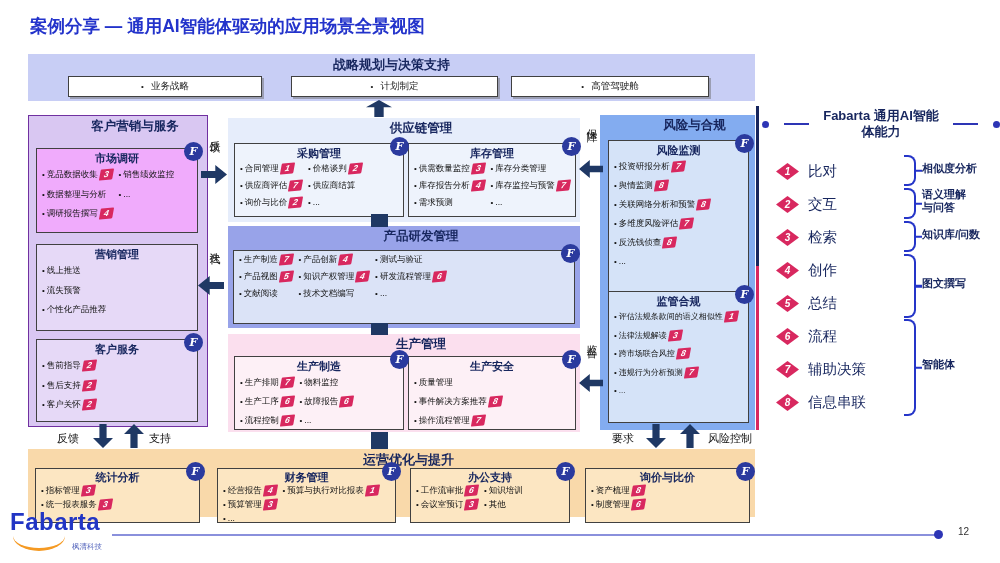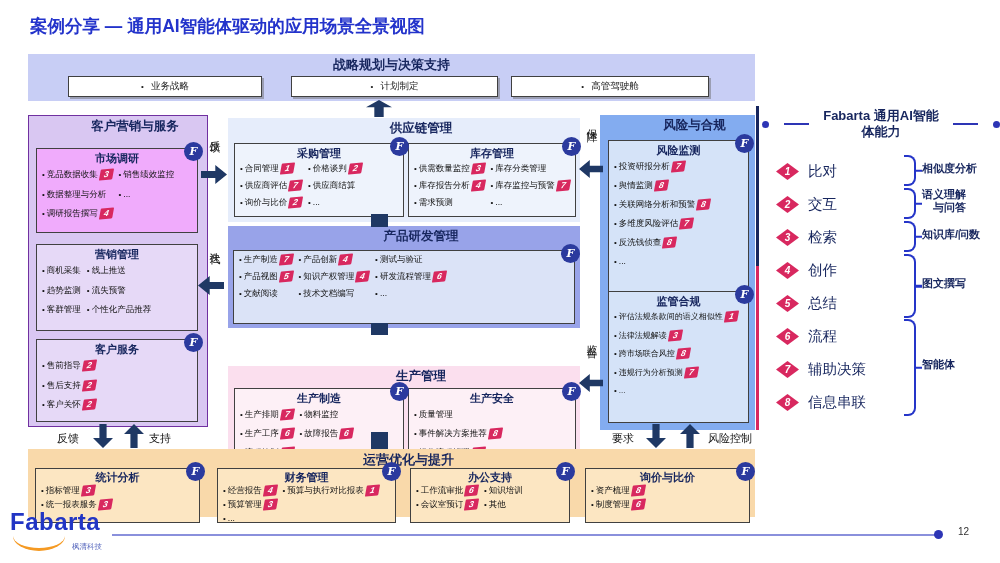--- a/index.html
+++ b/index.html
@@ -51,21 +51,21 @@
   .ldash{width:25px;height:2.5px;background:#2d35b5;}
   .ltitle{font-size:13px;font-weight:bold;color:#17265e;text-align:center;line-height:16px;}
   .lrows{position:absolute;left:14px;top:55px;}
   .lrow{display:flex;align-items:center;height:33px;}
   .ldiamond{width:23px;height:17px;background:#d8285f;color:#fff;
             clip-path:polygon(0 50%,50% 0,100% 50%,50% 100%);display:flex;align-items:center;justify-content:center;
             font-size:10px;font-style:italic;font-weight:bold;margin-right:9px;flex:0 0 auto;}
   .llabel{font-size:14.5px;color:#17265e;}
   .bracket{position:absolute;left:142px;width:10px;border:2.5px solid #2535c8;border-left:none;border-radius:0 8px 8px 0;}
   .bracket::after{content:'';position:absolute;right:-8px;top:50%;width:8px;height:2.5px;background:#2535c8;transform:translateY(-50%);}
-  .ann{position:absolute;left:160px;font-size:11px;font-weight:bold;color:#17265e;line-height:13px;text-align:right;}
+  .ann{position:absolute;left:160px;font-size:11px;font-weight:bold;color:#17265e;line-height:13px;}
   .vline{position:absolute;width:2.5px;}
   
   .logo{position:absolute;left:10px;top:509px;width:120px;height:48px;}
   .logo-text{font-size:24px;font-weight:bold;color:#2235c4;line-height:25px;letter-spacing:.5px;}
   .logo-swoosh{position:absolute;left:3px;top:27px;width:52px;height:12px;border-bottom:3px solid #f59a23;
                border-radius:50%/0 0 100% 100%;}
   .logo-sub{position:absolute;left:62px;top:33px;font-size:7.5px;color:#5b6bbf;}
   .fline{position:absolute;left:112px;top:534px;width:826px;height:2px;background:#8a90dc;}
   .fdot{position:absolute;left:934px;top:530px;width:9px;height:9px;border-radius:50%;background:#2d35b5;}
   .pagenum{position:absolute;left:958px;top:526px;font-size:10px;color:#333;}
@@ -107,25 +107,20 @@
           <div class="col">
             <div class="item"><span class="blt">•</span><span>销售绩效监控</span></div>
             <div class="item"><span class="blt">•</span><span>...</span></div>
           </div>
         </div>
       </div>
     <div class="group" style="left:7px;top:128px;width:160px;height:85px;background:#e6d9f7;">
         <div class="gtitle">营销管理</div>
         <div class="cols">
           <div class="col">
-            <div class="item"><span class="blt">•</span><span>商机采集</span></div>
-            <div class="item"><span class="blt">•</span><span>趋势监测</span></div>
-            <div class="item"><span class="blt">•</span><span>客群管理</span></div>
-          </div>
-          <div class="col">
             <div class="item"><span class="blt">•</span><span>线上推送</span></div>
             <div class="item"><span class="blt">•</span><span>流失预警</span></div>
             <div class="item"><span class="blt">•</span><span>个性化产品推荐</span></div>
           </div>
         </div>
       </div>
     <div class="group" style="left:7px;top:223px;width:160px;height:81px;background:#e6d9f7;">
         <div class="gtitle">客户服务</div>
         <div class="fbadge">F</div>
         <div class="cols">
@@ -191,21 +186,21 @@
           </div>
           <div class="col">
             <div class="item"><span class="blt">•</span><span>测试与验证</span></div>
             <div class="item"><span class="blt">•</span><span>研发流程管理</span><span class="nbadge">6</span></div>
             <div class="item"><span class="blt">•</span><span>...</span></div>
           </div>
         </div>
       </div>
   </div>
 
-  <div class="section" style="left:228px;top:334px;width:352px;height:98px;background:#fbdfee;margin-top:32px;">
+  <div class="section" style="left:228px;top:334px;width:352px;height:98px;background:#fbdfee;">
     <div class="stitle">生产管理</div>
     <div class="group" style="left:6px;top:22px;width:168px;height:72px;background:#fdf0f6;">
         <div class="gtitle">生产制造</div>
         <div class="fbadge">F</div>
         <div class="cols">
           <div class="col">
             <div class="item"><span class="blt">•</span><span>生产排期</span><span class="nbadge">7</span></div>
             <div class="item"><span class="blt">•</span><span>生产工序</span><span class="nbadge">6</span></div>
             <div class="item"><span class="blt">•</span><span>流程控制</span><span class="nbadge">6</span></div>
           </div>

